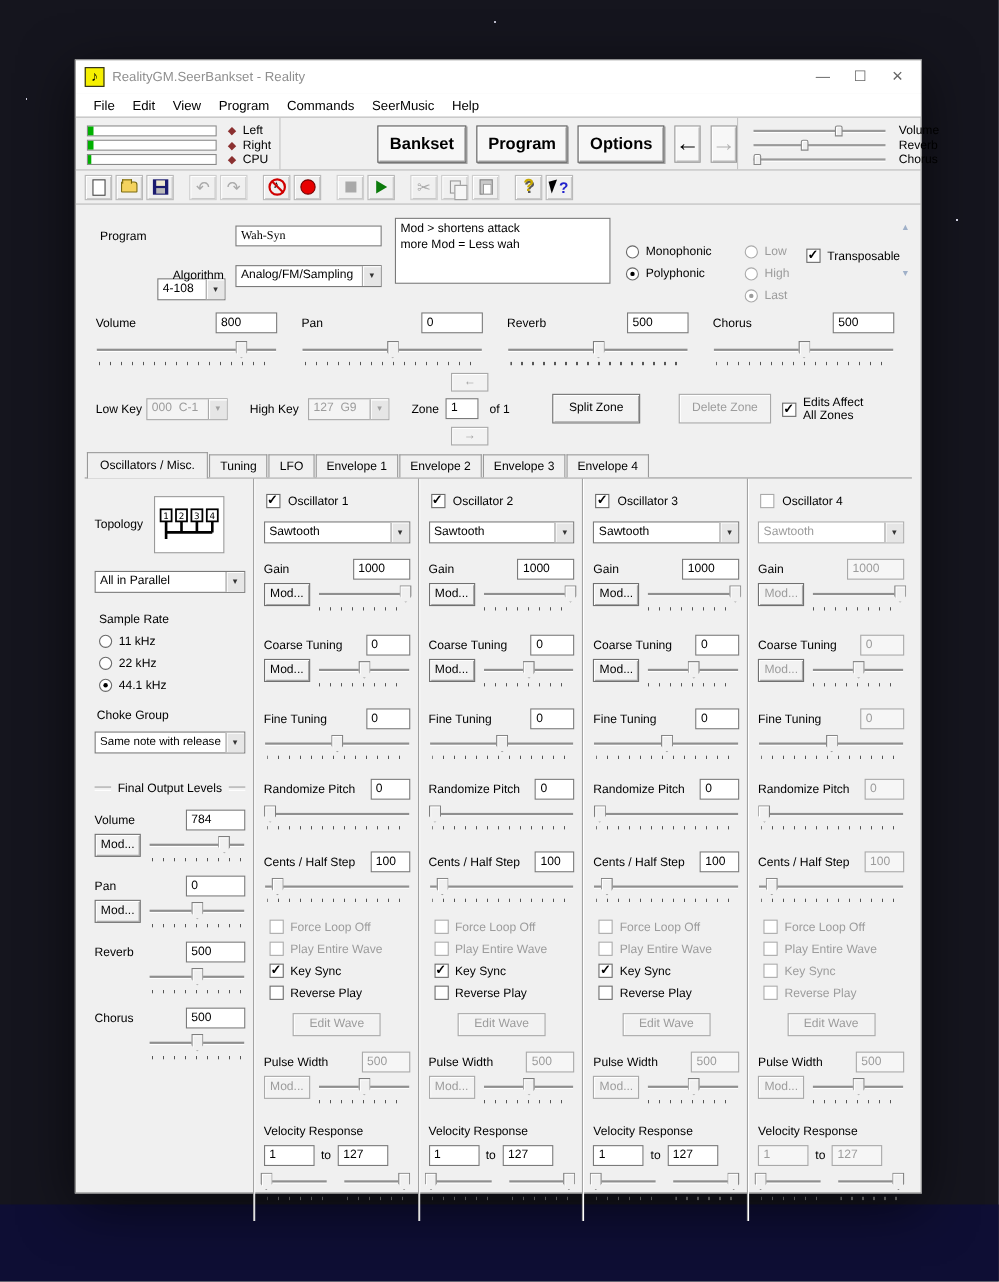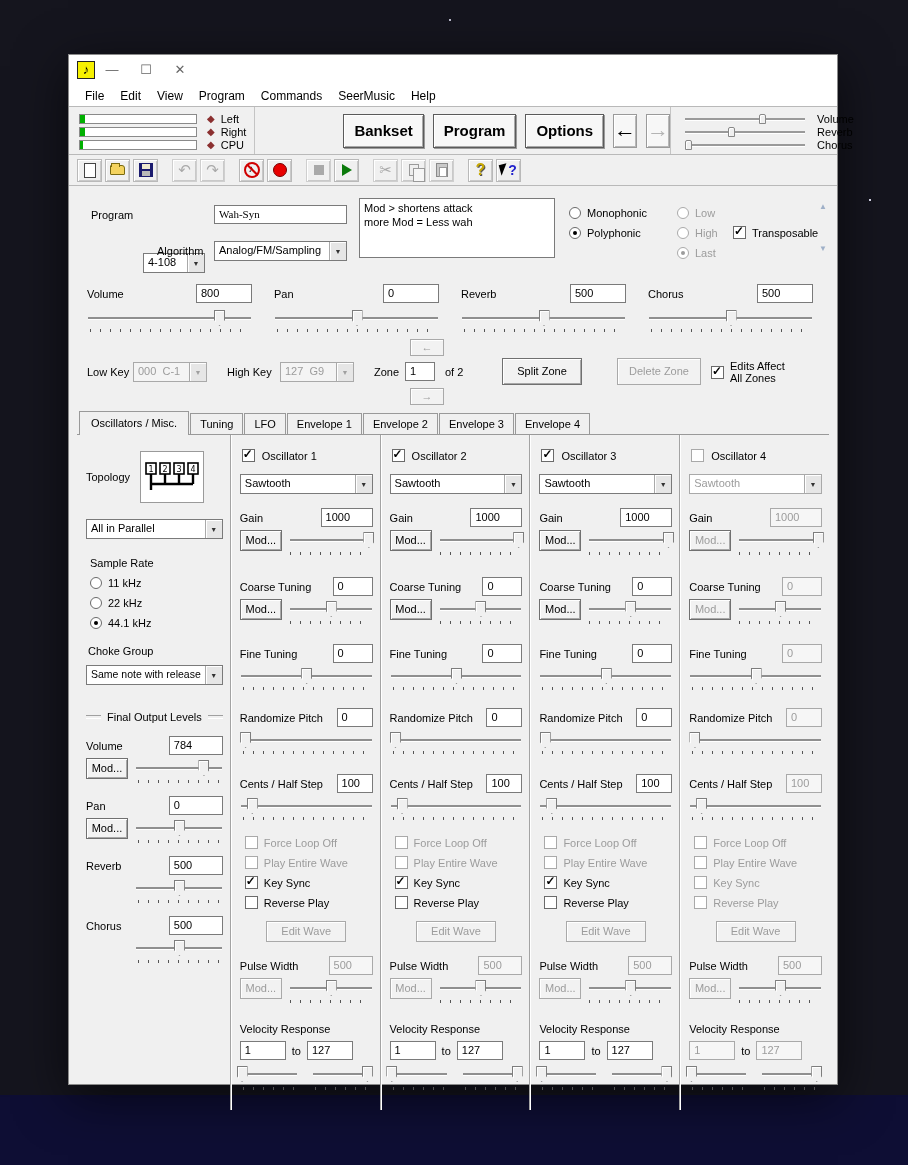--- a/index.html
+++ b/index.html
@@ -132,21 +132,21 @@
 
   .modrow { display:flex; align-items:center; gap:7px; margin-top:3px; }
   .mod-btn { width:42px; height:21px; line-height:19px; flex:0 0 auto; }
 
   
   .prog { position:relative; height:82px; }
   .abs { position:absolute; }
   .comment { position:absolute; left:282px; top:0; width:196px; height:60px; background:#fff;
              border:1px solid #7a7a7a; padding:2px 14px 2px 4px; white-space:pre-line; line-height:14px; }
   .scr { position:absolute; right:2px; font-size:8px; color:#9fb0c8; }
-  .radio-row { display:flex; align-items:flex-end; gap:6px; position:absolute; }
+  .radio-row { display:flex; align-items:flex-end; gap:6px; position:absolute;margin-top:16px; }
   .radio-row .rl { font-size:11px; }
   .radio-row .rl.dis { color:#9c9c9c; }
 
   
   .levels { display:flex; height:56px; margin-top:4px; }
   .lvl-group { width:187px; padding:0 12px 0 10px; }
   .lvl-top { display:flex; align-items:center; justify-content:space-between; }
   .lvl-top .field { width:56px; }
   .lvl-group .slider { margin-top:6px; }
 
@@ -193,20 +193,21 @@
 </style>
 </head>
 <body>
 
 <div class="taskbar"></div>
 
 <div class="window">
 
   <div class="titlebar">
     <div class="app-icon">♪</div>
+    <div class="title-text">RealityGM.SeerBankset - Reality</div>
     <div class="win-btn">—</div>
     <div class="win-btn">☐</div>
     <div class="win-btn">✕</div>
   </div>
 
   <div class="menubar">
 
       <div class="menu-item">File</div>
 
       <div class="menu-item">Edit</div>
@@ -445,21 +446,21 @@
         <span class="cbtn">▼</span>
       </div>
       <label class="lbl abs" style="left:150px; top:24px;">High Key</label>
       <div class="combo dis abs" style="left:203px; top:20px; width:74px;">
         <span class="ctext">127  G9</span>
         <span class="cbtn">▼</span>
       </div>
       <label class="lbl abs" style="left:297px; top:24px;">Zone</label>
       <div class="btn dis abs" style="left:333px; top:-3px; width:34px; height:17px; line-height:15px;"><span>←</span></div>
       <div class="field abs" style="left:328px; top:20px; width:30px;">1</div>
-      <label class="lbl abs" style="left:368px; top:24px;">of 2</label>
+      <label class="lbl abs" style="left:368px; top:24px;">of 1</label>
       <div class="btn dis abs" style="left:333px; top:46px; width:34px; height:17px; line-height:15px;"><span>→</span></div>
       <div class="btn abs" style="left:425px; top:16px; width:80px; height:27px; line-height:25px;">Split Zone</div>
       <div class="btn dis abs" style="left:540px; top:16px; width:84px; height:27px; line-height:25px;">Delete Zone</div>
       <div class="chkrow abs" style="left:634px; top:18px;">
         <span class="checkbox on"></span>
         <span class="cl" style="white-space:pre-line;">Edits Affect
 All Zones</span>
       </div>
     </div>
 

